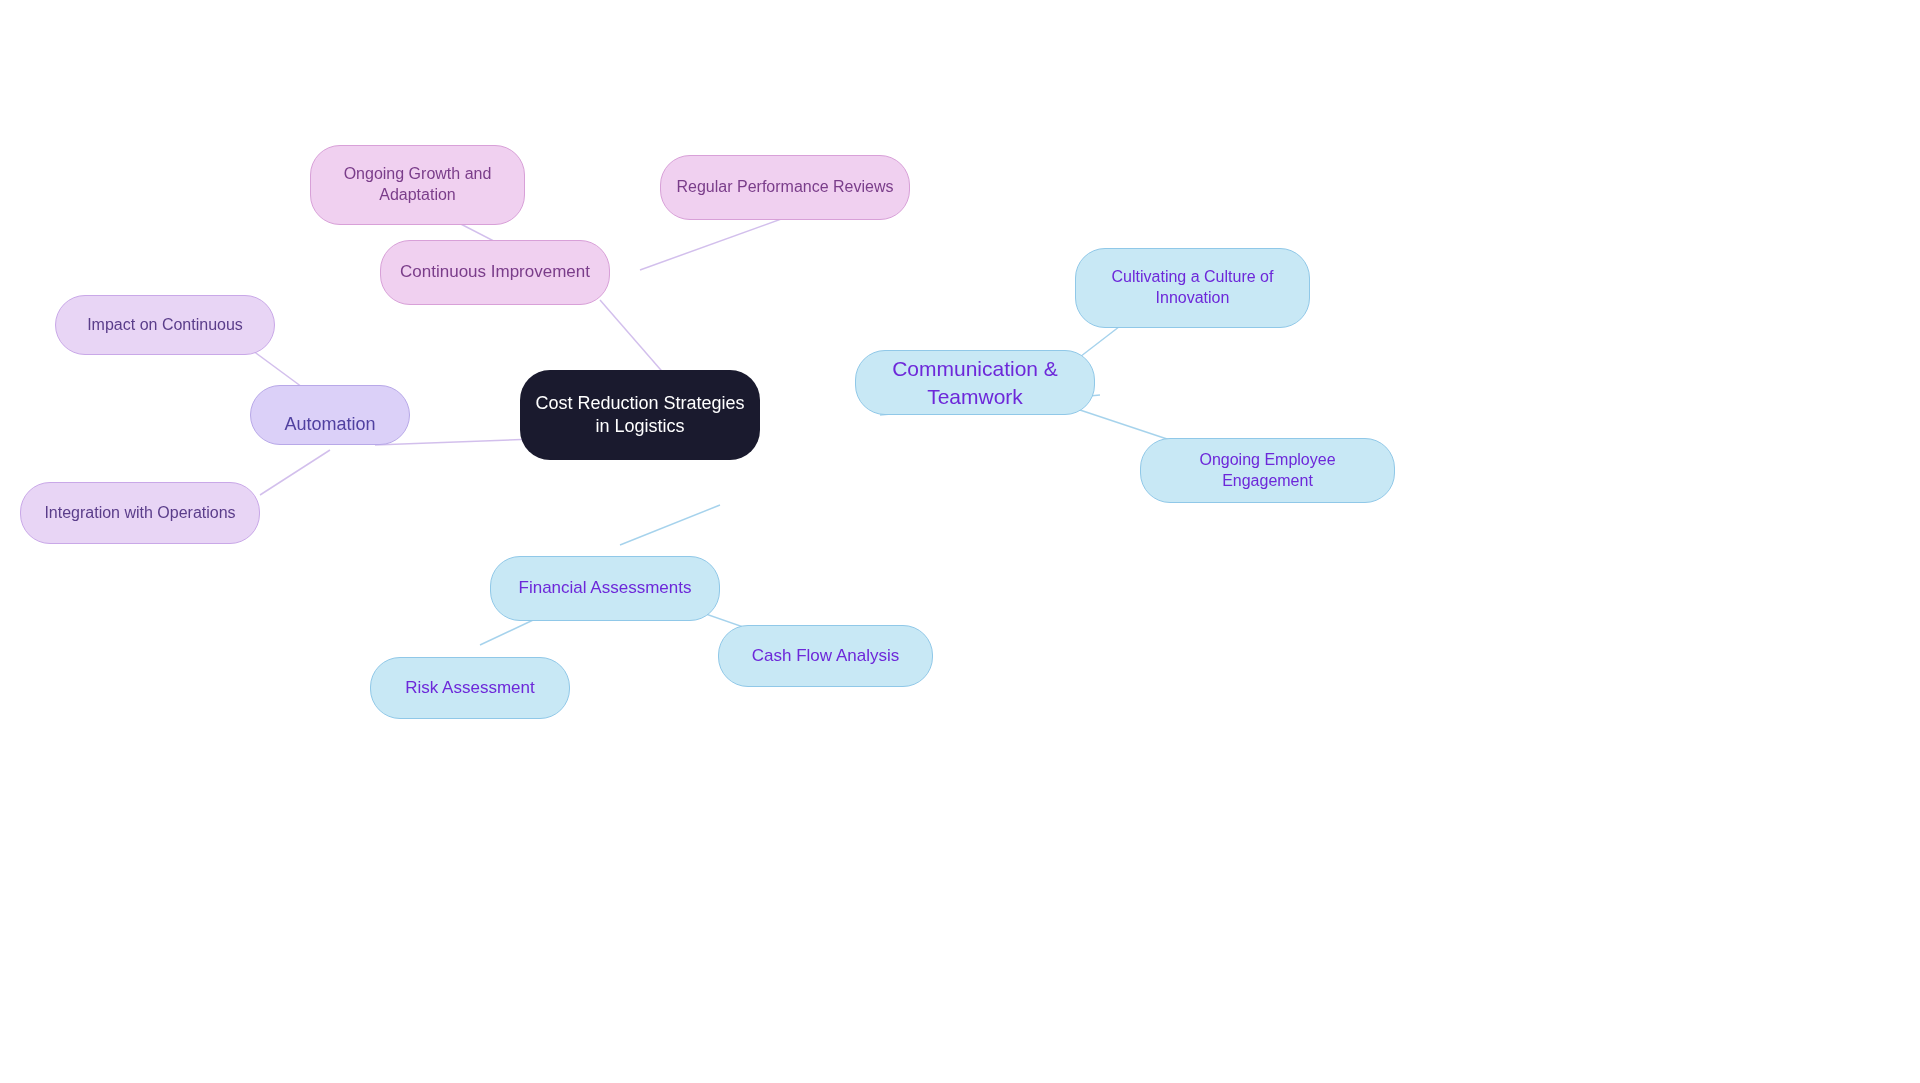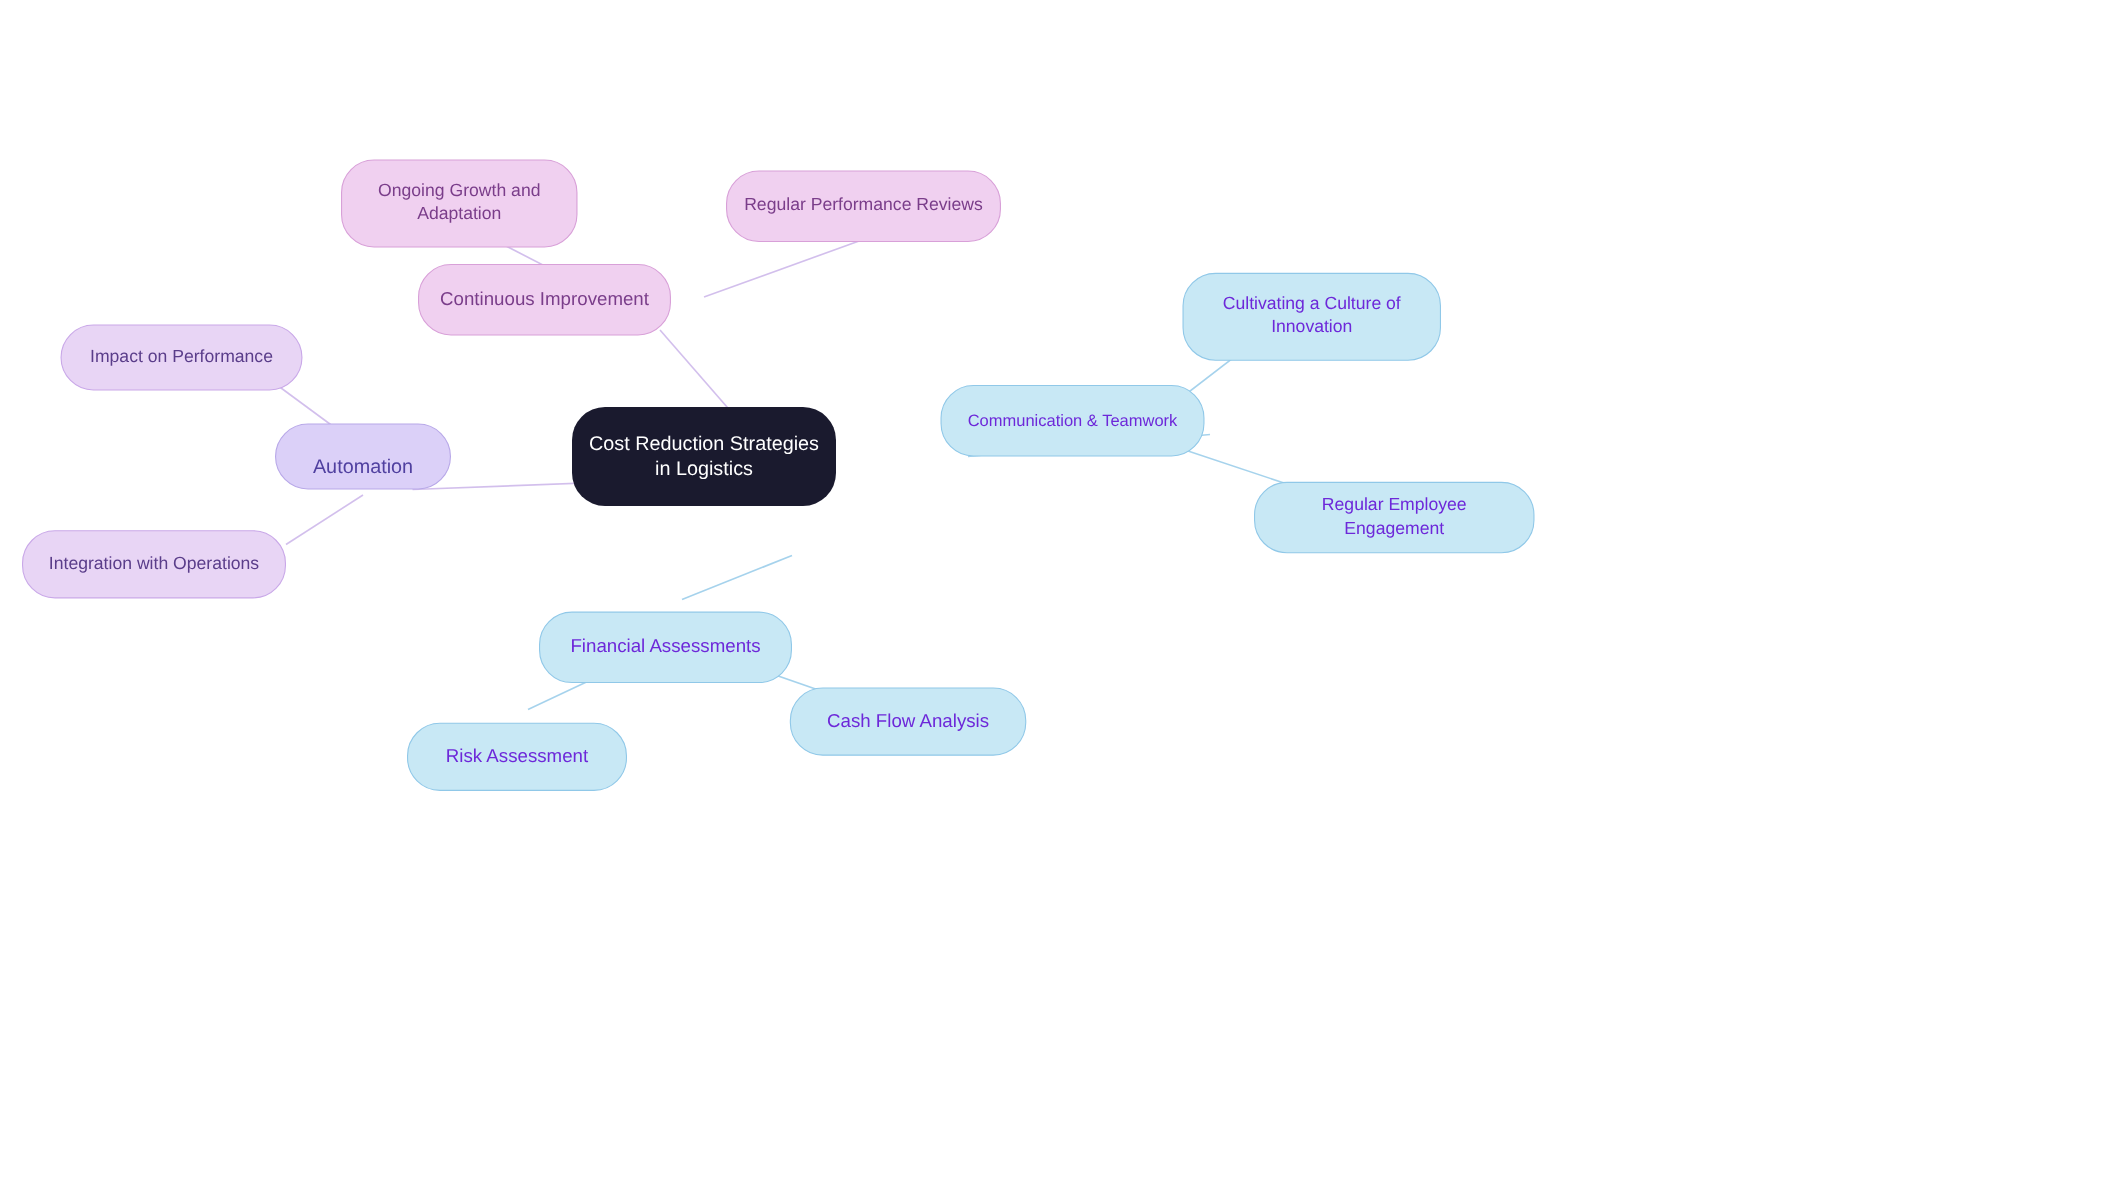--- a/index.html
+++ b/index.html
@@ -118,37 +118,37 @@
 
 <div class="node node-pink" style="left: 660px; top: 155px; width: 250px; height: 65px;">
   <span class="node-label" style="font-size:16px;">Regular Performance Reviews</span>
 </div>
 
 <div class="node node-lavender" style="left: 250px; top: 385px; width: 160px; height: 60px; align-items: flex-end;">
   <span class="node-label" style="font-size:18px;">Automation</span>
 </div>
 
 <div class="node node-purple" style="left: 55px; top: 295px; width: 220px; height: 60px;">
-  <span class="node-label" style="font-size:16px;">Impact on Performance</span>
+  <span class="node-label" style="font-size:16px;">Impact on Continuous</span>
 </div>
 
 <div class="node node-purple" style="left: 20px; top: 482px; width: 240px; height: 62px;">
   <span class="node-label" style="font-size:16px;">Integration with Operations</span>
 </div>
 
 <div class="node node-blue" style="left: 855px; top: 350px; width: 240px; height: 65px;">
-  <span class="node-label" style="font-size:15px;">Communication &amp; Teamwork</span>
+  <span class="node-label" style="font-size:21px;">Communication &amp; Teamwork</span>
 </div>
 
 <div class="node node-blue" style="left: 1075px; top: 248px; width: 235px; height: 80px;">
   <span class="node-label" style="font-size:16px;">Cultivating a Culture of Innovation</span>
 </div>
 
 <div class="node node-blue" style="left: 1140px; top: 438px; width: 255px; height: 65px;">
-  <span class="node-label" style="font-size:16px;">Regular Employee Engagement</span>
+  <span class="node-label" style="font-size:16px;">Ongoing Employee Engagement</span>
 </div>
 
 <div class="node node-blue" style="left: 490px; top: 556px; width: 230px; height: 65px;">
   <span class="node-label" style="font-size:17px;">Financial Assessments</span>
 </div>
 
 <div class="node node-blue" style="left: 370px; top: 657px; width: 200px; height: 62px;">
   <span class="node-label" style="font-size:17px;">Risk Assessment</span>
 </div>
 

